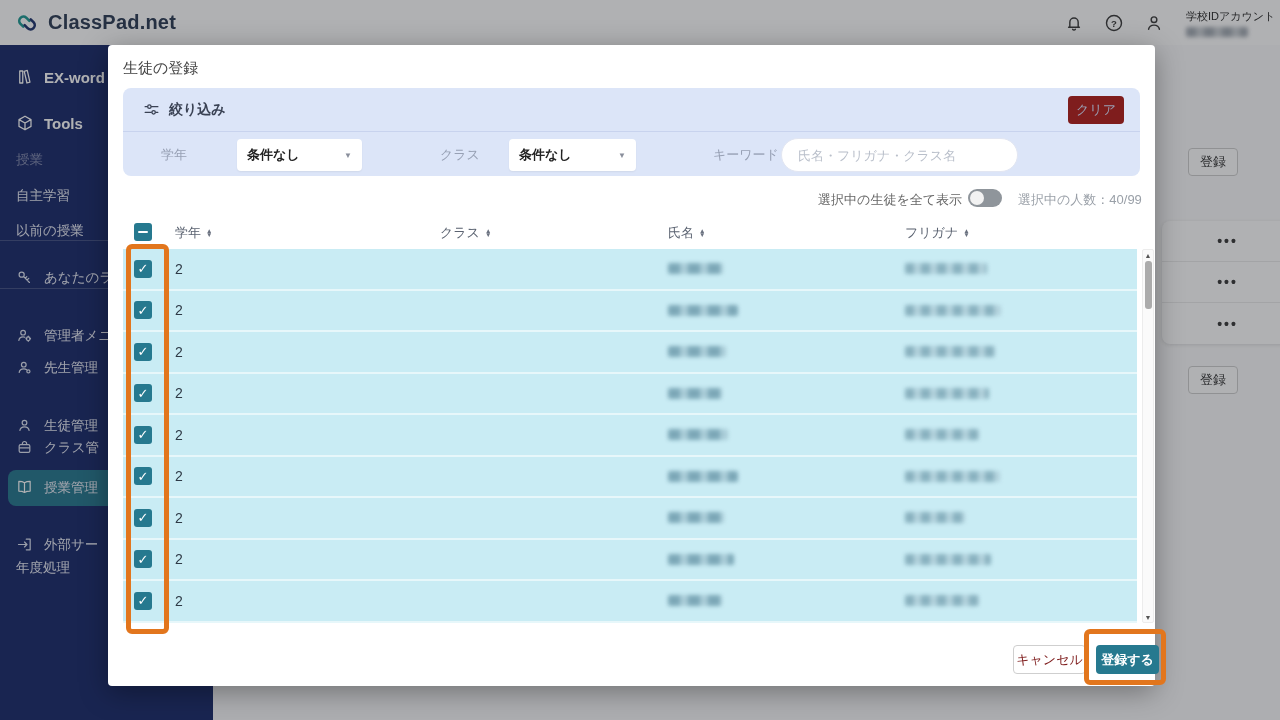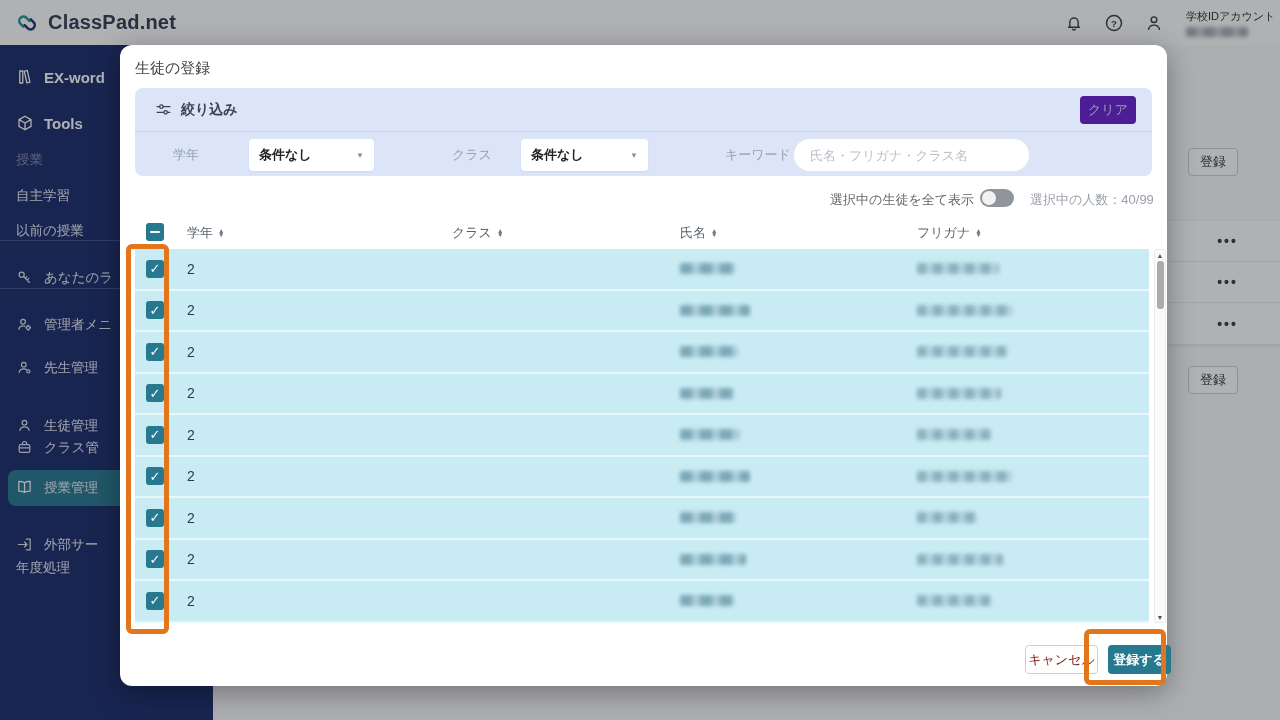--- a/index.html
+++ b/index.html
@@ -31,27 +31,27 @@
   .main-bg { position:absolute; left:213px; top:45px; width:1067px; height:675px; background:#fbfbfc; z-index:1; }
   .bg-btn { position:absolute; width:50px; height:28px; background:#fff; border:1px solid #cfcfcf; border-radius:4px; font-size:13px; color:#333; display:flex; align-items:center; justify-content:center; cursor:pointer; }
   .bg-card { position:absolute; left:949px; top:176px; width:131px; height:123px; background:#fff; border-radius:8px 0 0 8px; box-shadow:0 1px 4px rgba(0,0,0,.12); }
   .bg-card-row { height:41px; border-bottom:1px solid #ececec; display:flex; align-items:center; justify-content:center; font-size:14px; font-weight:bold; color:#3a3a3a; letter-spacing:2px; cursor:pointer; }
   .bg-card-row:last-child { border-bottom:none; }
 
   
   .overlay { position:absolute; left:0; top:0; width:1280px; height:720px; background:rgba(22,25,33,.34); z-index:40; }
 
   
-  .modal { position:absolute; left:120px; top:45px; width:1047px; height:641px; background:#fff; border-radius:12px; box-shadow:0 6px 28px rgba(0,0,0,.35); z-index:60; }
+  .modal { position:absolute; left:108px; top:45px; width:1047px; height:641px; background:#fff; border-radius:4px; box-shadow:0 6px 28px rgba(0,0,0,.35); z-index:60; }
   .modal-title { position:absolute; left:15px; top:14px; font-size:15px; color:#444; }
 
   .filter-box { position:absolute; left:15px; top:43px; width:1017px; height:88px; background:var(--filter-bg); border-radius:8px; }
   .filter-head { position:absolute; left:0; top:0; right:0; height:44px; display:flex; align-items:center; padding-left:20px; gap:9px; border-bottom:1px solid #c8d3ee; }
   .filter-title { font-size:14px; font-weight:bold; color:#3a4254; }
-  .clear-btn { position:absolute; right:16px; top:8px; width:56px; height:28px; background:#4c1d95; border:none; border-radius:4px; font-size:13px; color:#9aa1b6; cursor:pointer;margin-left:48px; }
+  .clear-btn { position:absolute; right:16px; top:8px; width:56px; height:28px; background:#7f1d1d; border:none; border-radius:4px; font-size:13px; color:#9aa1b6; cursor:pointer;margin-left:48px; }
   .f-label { position:absolute; top:58px; font-size:13px; color:#97a0b4; }
   .dropdown { position:absolute; top:51px; height:32px; background:#fff; border-radius:4px; display:flex; align-items:center; padding:0 10px; cursor:pointer; box-shadow:0 1px 2px rgba(0,0,0,.06); }
   .dropdown .val { font-size:13px; color:#222; font-weight:bold; flex:1; }
   .dropdown .caret { font-size:8px; color:#8a8f9c; margin-left:8px; }
   .kw-input { position:absolute; left:658px; top:50px; width:237px; height:34px; border:1px solid #e2e6f2; border-radius:17px; padding:0 16px; font-size:13px; color:#333; background:#fff; outline:none; }
   .kw-input::placeholder { color:#b9bfca; }
 
   .toggle-row-label { position:absolute; top:146px; right:193px; font-size:13px; color:#666; }
   .toggle { position:absolute; left:860px; top:144px; width:34px; height:18px; border-radius:9px; background:#8f959b; cursor:pointer; }
   .toggle::after { content:""; position:absolute; left:2px; top:2px; width:14px; height:14px; border-radius:50%; background:#f2f2f2; }
@@ -156,21 +156,21 @@
     </div>
     <div class="side-item plain" style="top: 218px;">
       <span class="sicon">
         <svg width="17" height="17" viewBox="0 0 24 24" fill="none" stroke="#dfe4f2" stroke-width="1.7" stroke-linecap="round">
           <circle cx="8" cy="8" r="3.6"></circle>
           <path d="M10.8 10.8 19 19M15.6 15.6l2.4-2.4M13 13l2.2-2.2"></path>
         </svg>
       </span>
       <span>あなたのラ</span>
     </div>
-    <div class="side-item plain" style="top: 265px;">
+    <div class="side-item plain" style="top: 276px;">
       <span class="sicon">
         <svg width="17" height="17" viewBox="0 0 24 24" fill="none" stroke="#dfe4f2" stroke-width="1.7" stroke-linecap="round">
           <circle cx="10" cy="8" r="3.3"></circle>
           <path d="M4 19c.5-3 2.9-5 6-5 .9 0 1.8.2 2.5.6"></path>
           <circle cx="17.3" cy="16.5" r="2.6"></circle>
           <path d="M17.3 12.8v1.1M17.3 19.1v1.1M20.5 16.5h-1.1M15.2 16.5h-1.1"></path>
         </svg>
       </span>
       <span>管理者メニ</span>
     </div>

